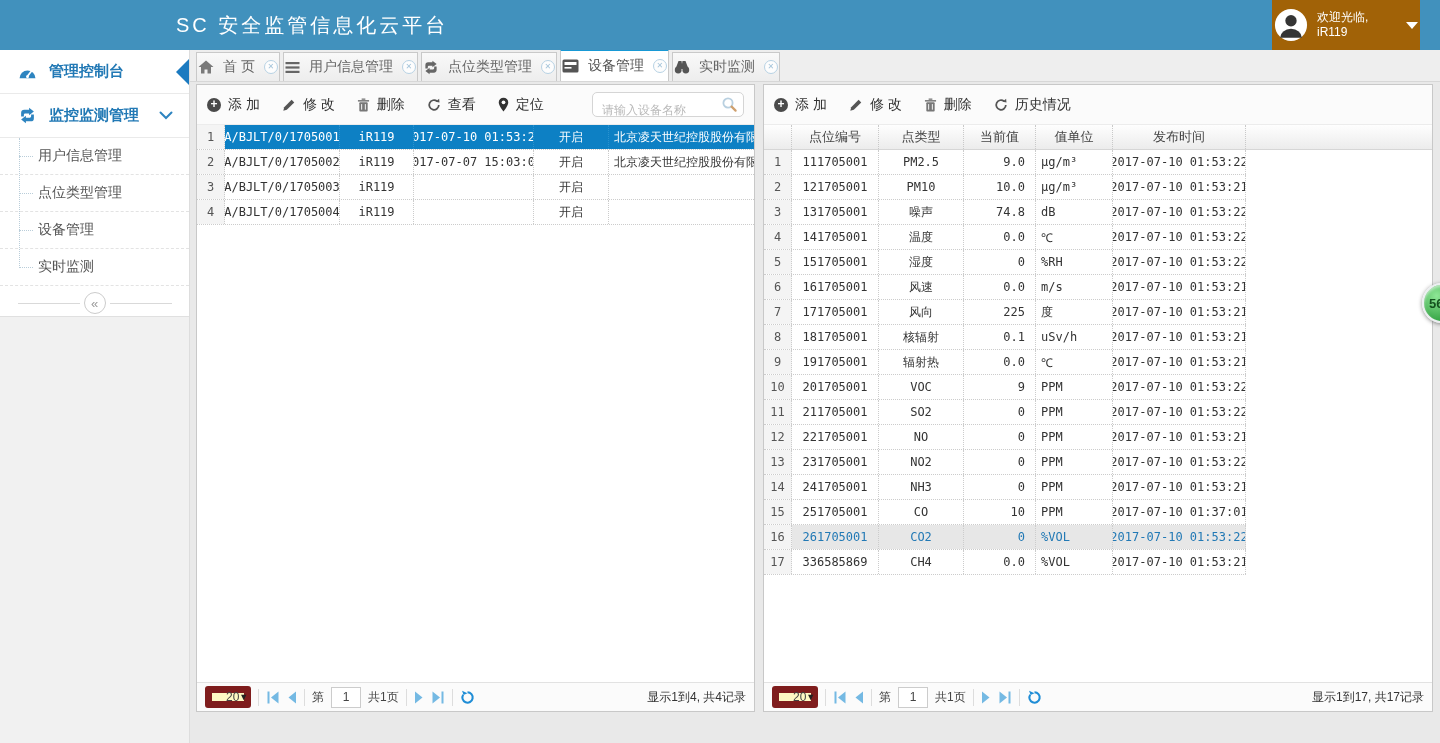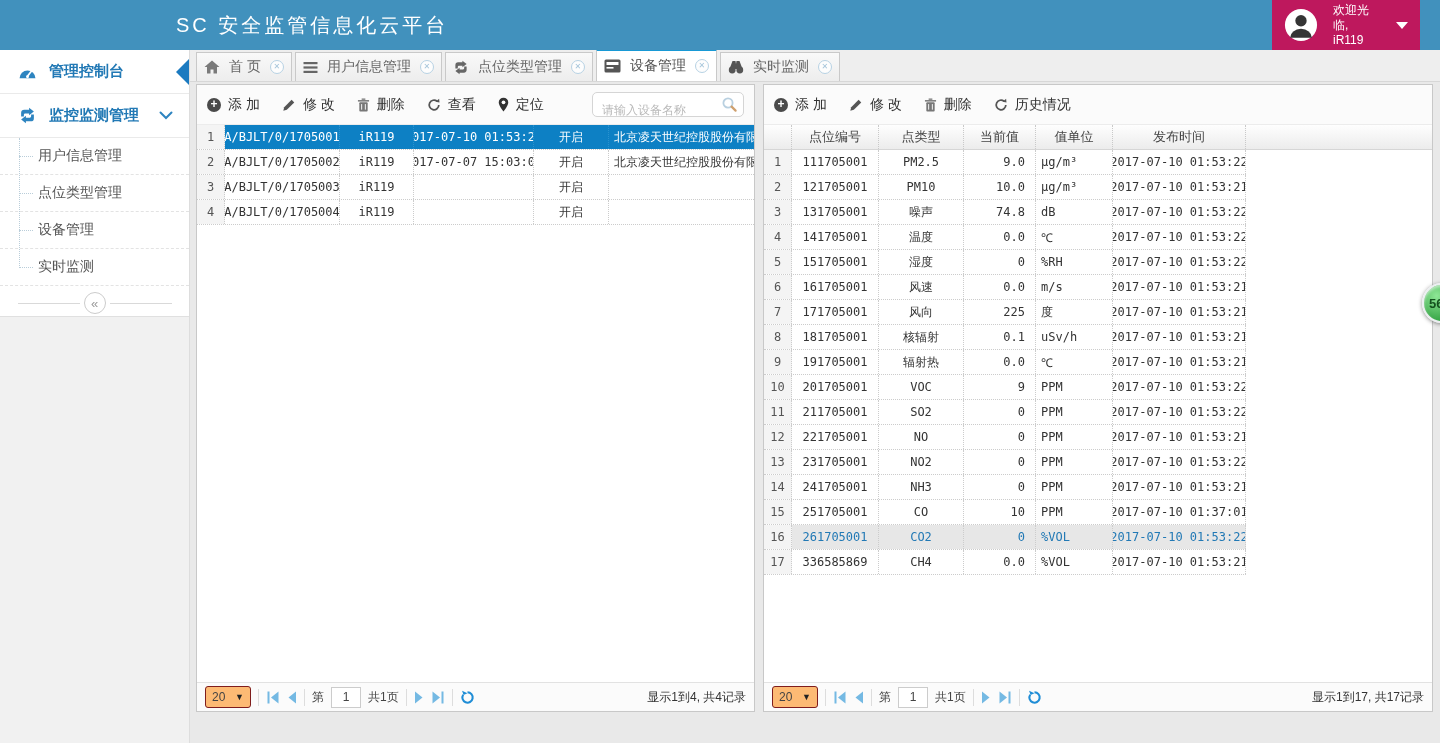--- a/index.html
+++ b/index.html
@@ -3,21 +3,21 @@
 <meta charset="utf-8">
 <style>
   * { margin:0; padding:0; box-sizing:border-box; }
   html,body { width:1440px; height:743px; overflow:hidden; }
   body { font-family:"Liberation Sans", sans-serif; background:#e9e9e9; position:relative; color:#333; }
 
   
   .topbar { position:absolute; left:0; top:0; width:1440px; height:50px; background:#4191bd; z-index:30; }
   .logo-box { position:absolute; left:0; top:0; width:160px; height:50px; background:#ffffff; display:flex; align-items:center; justify-content:center; }
   .app-title { position:absolute; left:176px; top:0; height:58px; line-height:50px; color:#ffffff; font-size:20px; letter-spacing:3px; }
-  .user-box { position:absolute; right:20px; top:0; height:50px; width:148px; background:#be185d; display:flex; align-items:center; gap:15px; padding:0 12px; cursor:pointer; }
+  .user-box { position:absolute; right:20px; top:0; height:50px; width:148px; background:#a16207; display:flex; align-items:center; gap:9px; padding:0 2px; cursor:pointer; }
   .user-text { color:#fff; font-size:12px; line-height:15px; flex:1; }
   .user-caret { width:0; height:0; border-left:6px solid transparent; border-right:6px solid transparent; border-top:7px solid #ffffff; }
 
   
   .sidebar { position:absolute; left:0; top:50px; width:190px; bottom:0; background:#f1f1f1; border-right:1px solid #ddd; z-index:20; }
   .side-menu { background:#ffffff; }
   .side-item-main { height:44px; display:flex; align-items:center; gap:12px; padding-left:18px; color:#2279b5; font-size:15px; font-weight:bold; border-bottom:1px solid #eaeaea; position:relative; cursor:pointer; }
   .side-notch { position:absolute; right:0; top:9px; width:0; height:0; border-right:13px solid #1b7ac0; border-top:13px solid transparent; border-bottom:13px solid transparent; }
   .side-chevron { margin-left:auto; margin-right:16px; }
   .submenu { position:relative; padding-bottom:4px; }
@@ -25,21 +25,21 @@
   .sub-item { height:37px; display:flex; align-items:center; padding-left:19px; color:#555; font-size:14px; border-bottom:1px dashed #e3e3e3; cursor:pointer; }
   .sub-item::before { content:''; width:14px; border-top:1px dotted #b9cdd9; margin-right:5px; }
   .collapse-row { height:26px; display:flex; align-items:center; justify-content:center; background:#ffffff; padding:0 14px; }
   .collapse-row .line { flex:1; height:1px; background:#d9d9d9; max-width:62px; }
   .collapse-btn { width:22px; height:22px; border:1px solid #ccc; border-radius:50%; color:#9a9a9a; font-size:13px; display:flex; align-items:center; justify-content:center; margin:0 4px; background:#fff; cursor:pointer; }
   .side-rest { border-top:1px solid #e0e0e0; background:#f1f1f1; height:100%; }
 
   
   .content { position:absolute; left:190px; top:50px; right:0; bottom:0; background:#e9e9e9; }
   .tabstrip { position:absolute; left:0; top:0; right:0; height:32px; background:#eeeeee; border-bottom:1px solid #d7d7d7; display:flex; align-items:flex-end; padding-left:6px; gap:3px; }
-  .tab { height:29px; display:flex; align-items:center; gap:9px; padding:0 7px; background:linear-gradient(#f9f9f9,#ededed); border:1px solid #c9c9c9; border-bottom:none; font-size:14px; color:#666; cursor:pointer; }
+  .tab { height:29px; display:flex; align-items:center; gap:9px; padding:0 1px; background:linear-gradient(#f9f9f9,#ededed); border:1px solid #c9c9c9; border-bottom:none; font-size:14px; color:#666; cursor:pointer; }
   .tab.active { background:#ffffff; border-top:2px solid #1899d5; height:32px; color:#555; }
   .close-x { width:14px; height:14px; border:1px solid #b7d2e4; border-radius:50%; color:#a4c4da; font-size:8px; line-height:12px; text-align:center; cursor:pointer; background:#fdfdfd; }
 
   
   .panel { position:absolute; top:34px; background:#ffffff; border:1px solid #c8c8c8; display:flex; flex-direction:column; }
   .panel.left  { left:6px;   width:559px; height:628px; }
   .panel.right { left:573px; width:670px; height:628px; }
   .toolbar { height:40px; background:#fbfbfb; border-bottom:1px solid #ececec; display:flex; align-items:center; padding:0 10px; gap:22px; font-size:14px; color:#333; flex-shrink:0; }
   .tbtn { display:flex; align-items:center; gap:7px; cursor:pointer; }
   .circle-plus { width:14px; height:14px; background:#4a4a4a; border-radius:50%; color:#fff; font-size:12px; line-height:13px; text-align:center; font-weight:bold; }
@@ -63,21 +63,21 @@
   .trow.hl .cell { background:#e7e7e7; color:#2279b5; }
   .trow.hl .cell.num { background:#f4f4f4; color:#555; }
 
   
   .lw0{width:28px;} .lw1{width:115px;} .lw2{width:74px;} .lw3{width:120px;} .lw4{width:75px;} .lw5{flex:1; border-right:none;}
   
   .rw0{width:28px;} .rw1{width:87px;} .rw2{width:85px;} .rw3{width:72px;} .rw4{width:77px;} .rw5{width:133px;}
 
   
   .pager { height:29px; border-top:1px solid #e2e2e2; background:#fbfbfb; display:flex; align-items:center; padding:0 8px; gap:7px; font-size:12px; color:#444; flex-shrink:0; }
-  .pagesize { width:46px; height:22px; border:1px solid #7f1d1d; background:#fdba74; border-radius:3px; display:flex; align-items:center; justify-content:space-between; padding:0 6px; cursor:pointer; font-size:12px; }
+  .pagesize { width:46px; height:22px; border:7px solid #7f1d1d; background:#fef9c3; border-radius:3px; display:flex; align-items:center; justify-content:space-between; padding:0 14px; cursor:pointer; font-size:12px; }
   .pagesize .sel-caret { font-size:9px; color:#222; }
   .vsep { width:1px; height:17px; background:#ddd; }
   .pg-ic { cursor:pointer; display:flex; align-items:center; }
   .page-input { width:30px; height:21px; border:1px solid #ccc; text-align:center; font-size:12px; color:#444; outline:none; }
   .pager .summary { margin-left:auto; color:#333; }
 
   .badge { position:absolute; left:1422px; top:283px; width:40px; height:40px; border-radius:50%; background:radial-gradient(circle at 35% 30%, #8ee796, #35a344 75%); border:2px solid #eceff1; box-shadow:0 1px 4px rgba(0,0,0,.45), inset 0 2px 3px rgba(255,255,255,.55); color:#14521e; font-weight:bold; font-size:13px; display:flex; align-items:center; padding-left:5px; z-index:40; cursor:pointer; }
   svg { display:block; }
 </style>
 </head>

